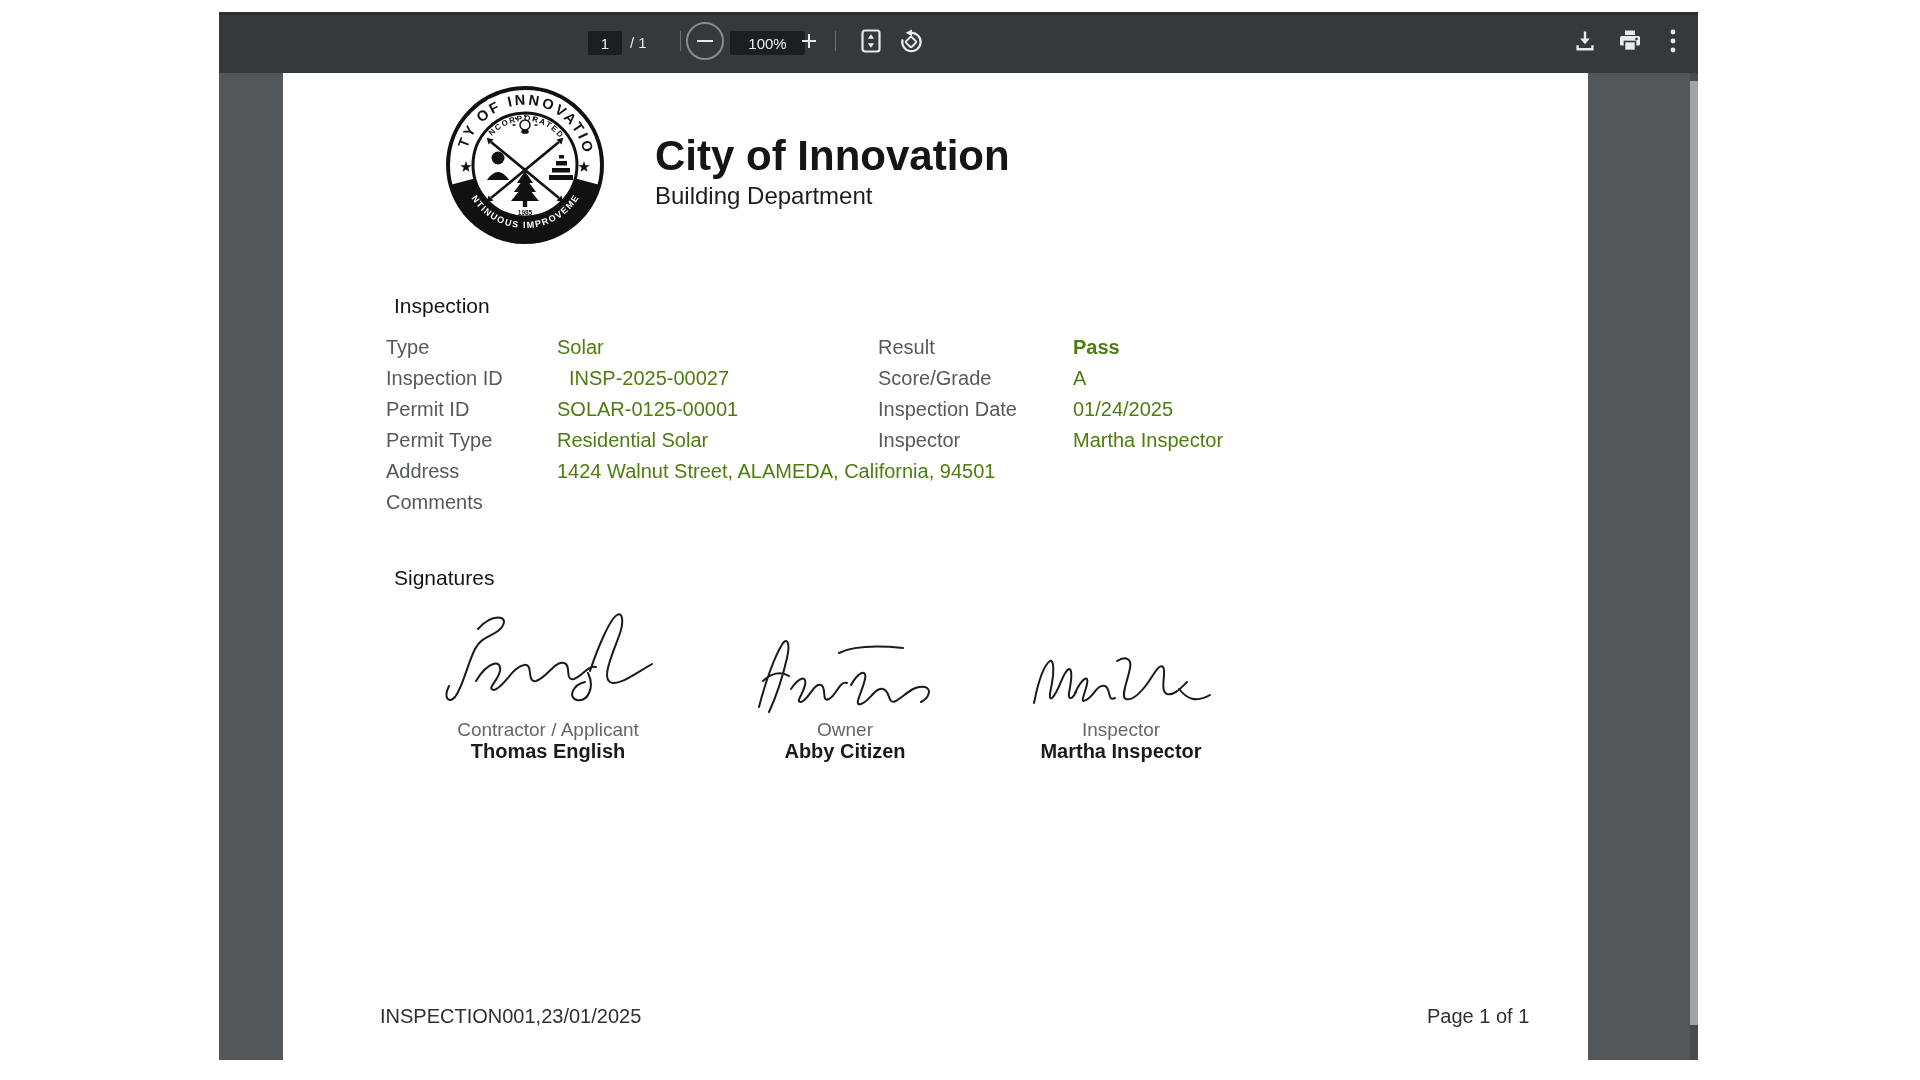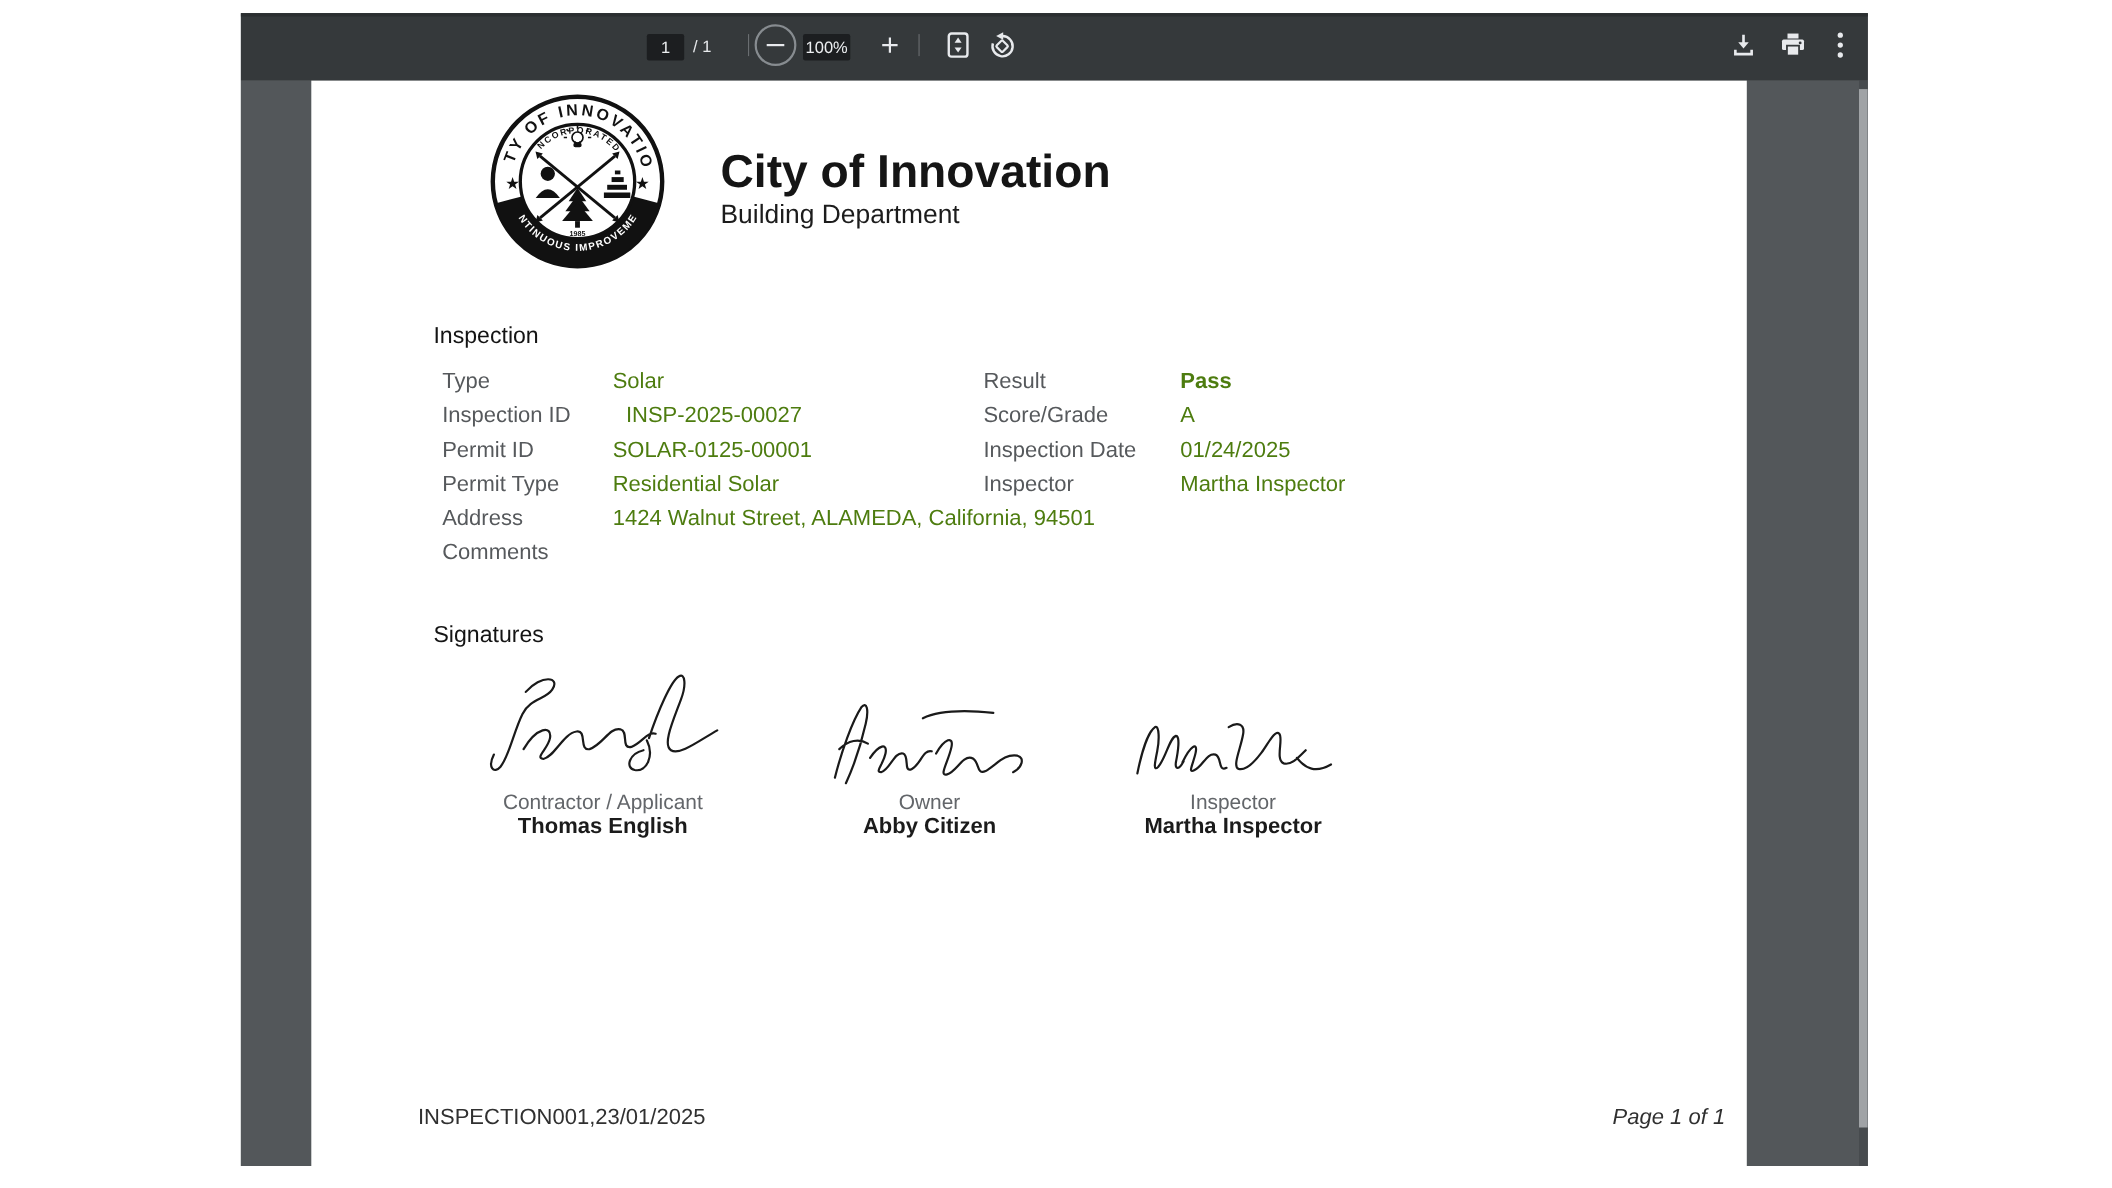--- a/index.html
+++ b/index.html
@@ -22,21 +22,21 @@
   .page{position:absolute;left:64px;top:0;width:1305px;height:1100px;background:#ffffff;}
   .sb-track{position:absolute;right:0;top:0;width:8px;bottom:0;background:#474b4e;}
   .sb-thumb{position:absolute;right:0;top:8px;width:8px;height:944px;background:#a0a3a6;}
   
   .abs{position:absolute;}
   .title-block{position:absolute;left:372px;top:60px;color:#111;}
   .doc-title{font-size:42px;font-weight:bold;line-height:46px;margin:0;color:#151515;}
   .doc-subtitle{font-size:33px;line-height:36px;margin:8px 0 0 0;font-weight:400;color:#1c1c1c;}
   .doc-dept{font-size:24px;line-height:26px;margin:4px 0 0 0;font-weight:400;color:#1c1c1c;}
   .section-h{position:absolute;left:111px;font-size:21px;font-weight:normal;color:#141414;line-height:22px;}
-  .lbl{position:absolute;font-size:20px;line-height:21px;color:#56595c;white-space:nowrap;margin-left:16px;}
+  .lbl{position:absolute;font-size:20px;line-height:21px;color:#56595c;white-space:nowrap;}
   .val{position:absolute;font-size:20px;line-height:21px;color:#4d7c0f;white-space:nowrap;}
   .strong{font-weight:bold;}
   .sig-block{position:absolute;top:524px;width:250px;text-align:center;}
   .sig-canvas{height:122px;display:flex;align-items:flex-end;justify-content:center;}
   .sig-role{font-size:19px;color:#63666a;margin-top:1px;line-height:19px;}
   .sig-name{font-size:20px;font-weight:bold;color:#1b1b1b;margin-top:2px;line-height:21px;}
   .footer-txt{position:absolute;top:933px;font-size:20px;line-height:21px;color:#303030;}
   svg{display:block;}
 </style>
 </head>
@@ -47,21 +47,21 @@
   <div class="toolbar">
     <div class="tb-abs tb-box" style="left:369px;top:16px;width:34px;">1</div>
     <span class="tb-abs tb-text" style="left:411px;top:16px;">/ 1</span>
 
     <div class="tb-abs tb-sep" style="left:461px;"></div>
 
     <div class="tb-abs tb-btn ring" style="left:467px;">
       <div class="minusbar"></div>
     </div>
 
-    <div class="tb-abs tb-box" style="left:511px;top:16px;width:43px;">100%</div>
+    <div class="tb-abs tb-box" style="left:511px;top:16px;width:75px;">100%</div>
 
     <div class="tb-abs tb-btn" style="left:571px;">
       <svg width="16" height="16" viewBox="0 0 16 16">
         <path d="M7 1 h2 v6 h6 v2 h-6 v6 h-2 v-6 h-6 v-2 h6 z" fill="#e8eaed"></path>
       </svg>
     </div>
 
     <div class="tb-abs tb-sep" style="left:616px;"></div>
 
     <div class="tb-abs tb-btn" style="left:633px;">
@@ -221,19 +221,19 @@
         <div class="sig-canvas">
           <svg width="185" height="78" viewBox="0 0 185 78">
             <path d="M5 62 C9 42 15 24 21 20 C25 18 25 32 23 42 C21 52 19 61 24 56 C31 48 34 30 40 28 C44 28 42 42 40 52 C39 59 43 59 47 51 M46 52 C53 37 60 33 58 43 C56 53 50 63 57 59 C65 55 68 43 76 45 C82 47 78 61 86 57 M88 20 C96 15 103 17 101 27 C99 39 91 56 97 58 C104 60 112 51 118 43 C124 35 130 22 134 26 C138 30 130 50 138 53 C145 55 152 47 158 41 M150 48 C158 58 167 62 181 54" fill="none" stroke="#1a1a1a" stroke-width="2" stroke-linecap="round"></path>
           </svg>
         </div>
         <div class="sig-role">Inspector</div>
         <div class="sig-name">Martha Inspector</div>
       </div>
 
       <span class="footer-txt" style="left:97px;">INSPECTION001,23/01/2025</span>
-      <span class="footer-txt" style="left:1183px;font-style:italic;">Page 1 of 1</span>
+      <span class="footer-txt" style="left:1144px;">Page 1 of 1</span>
     </div>
 
     <div class="sb-track"></div>
     <div class="sb-thumb"></div>
   </div>
 </div>
 
 </body></html>

